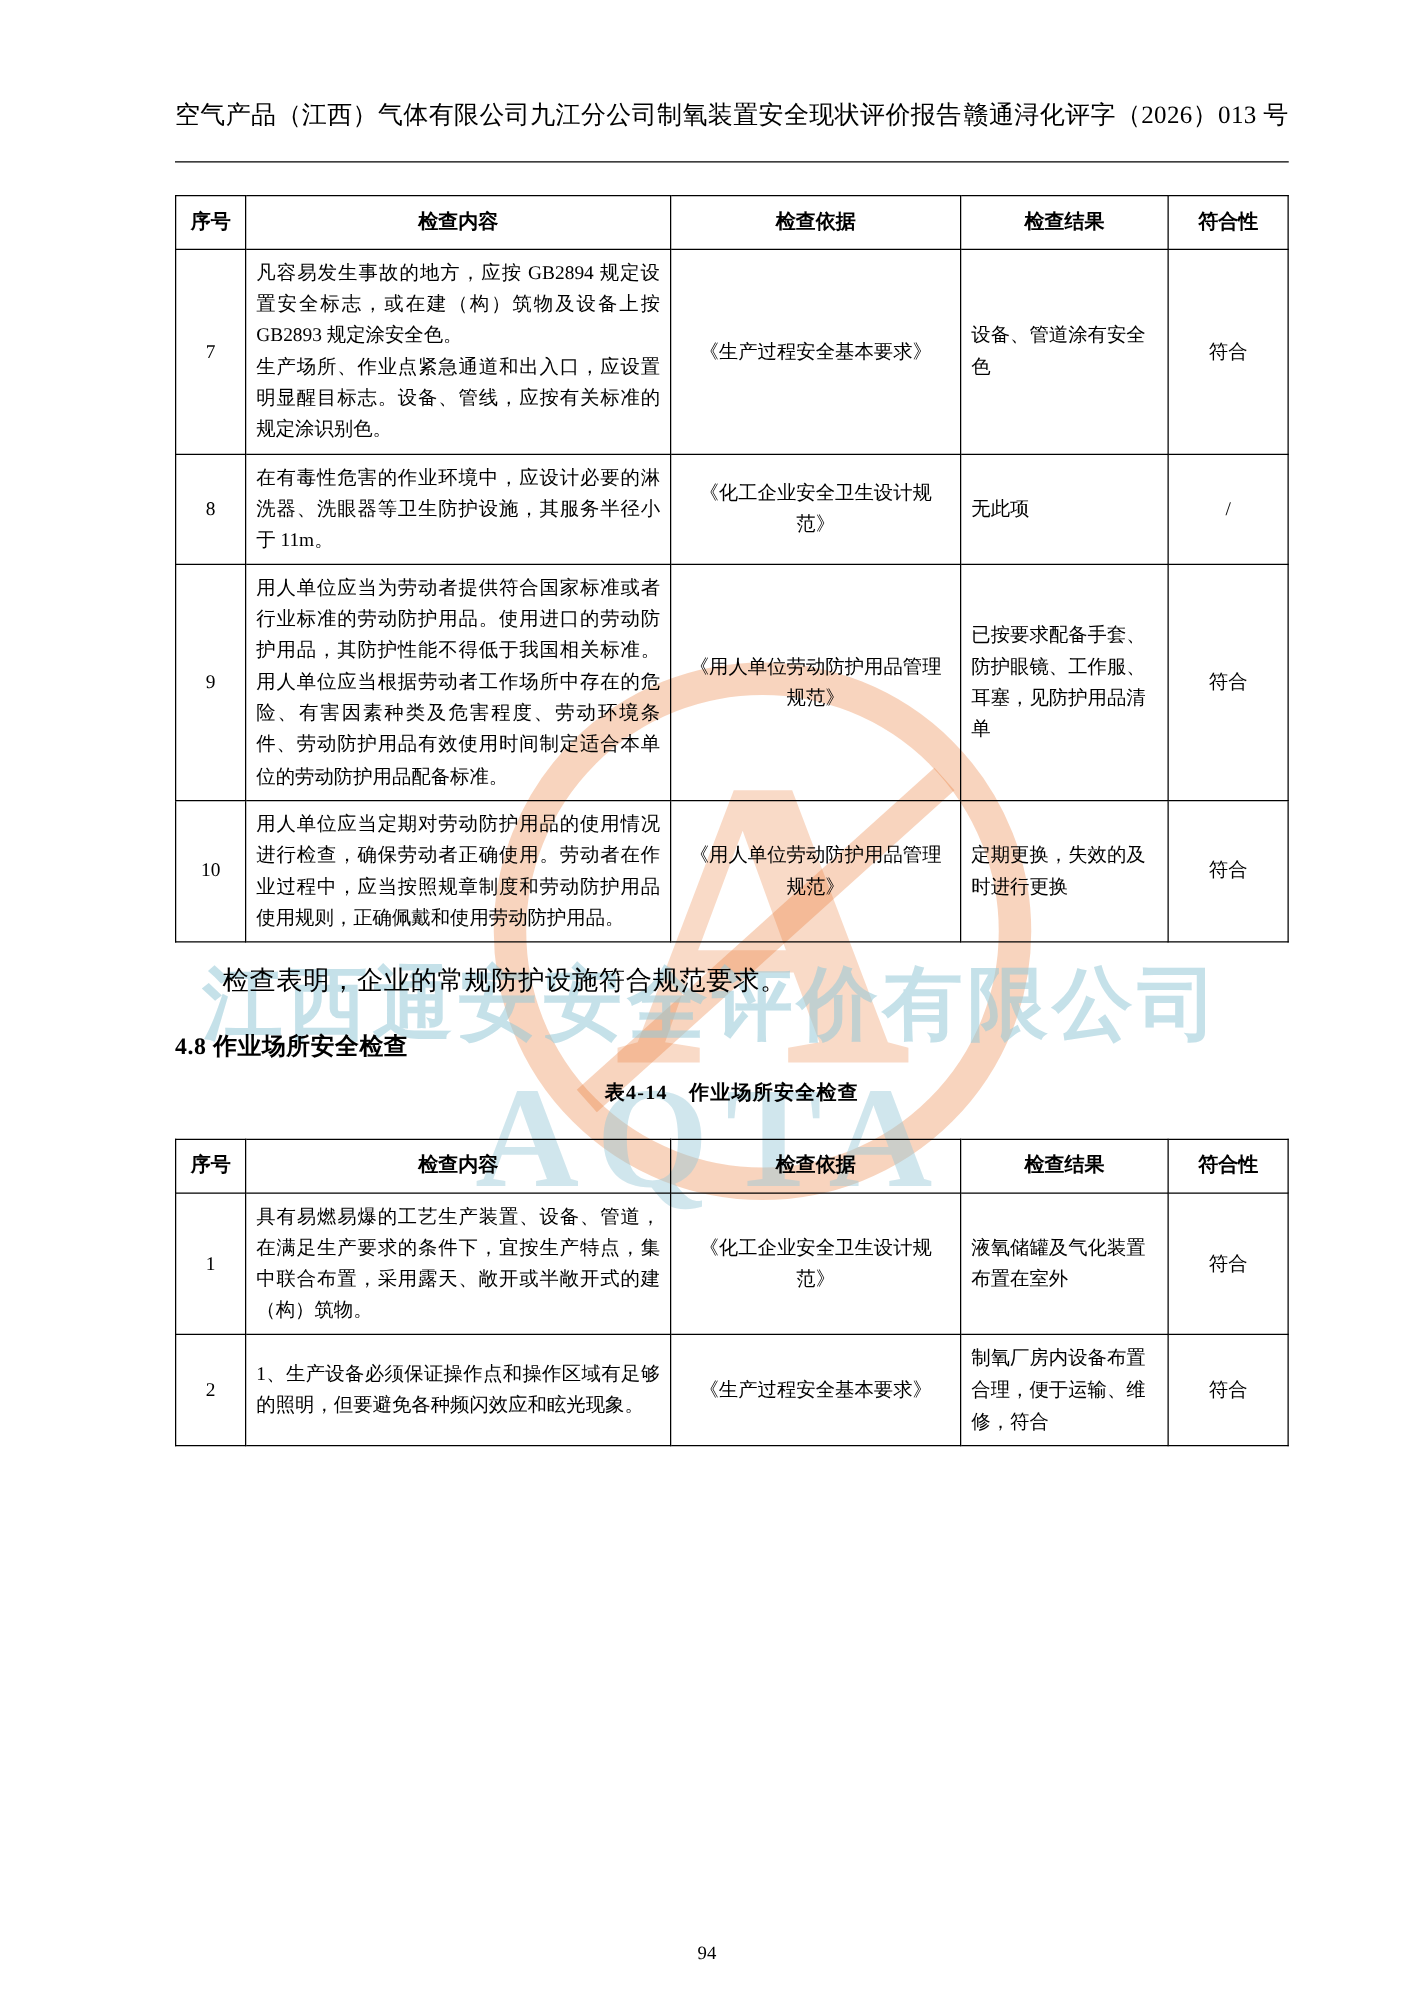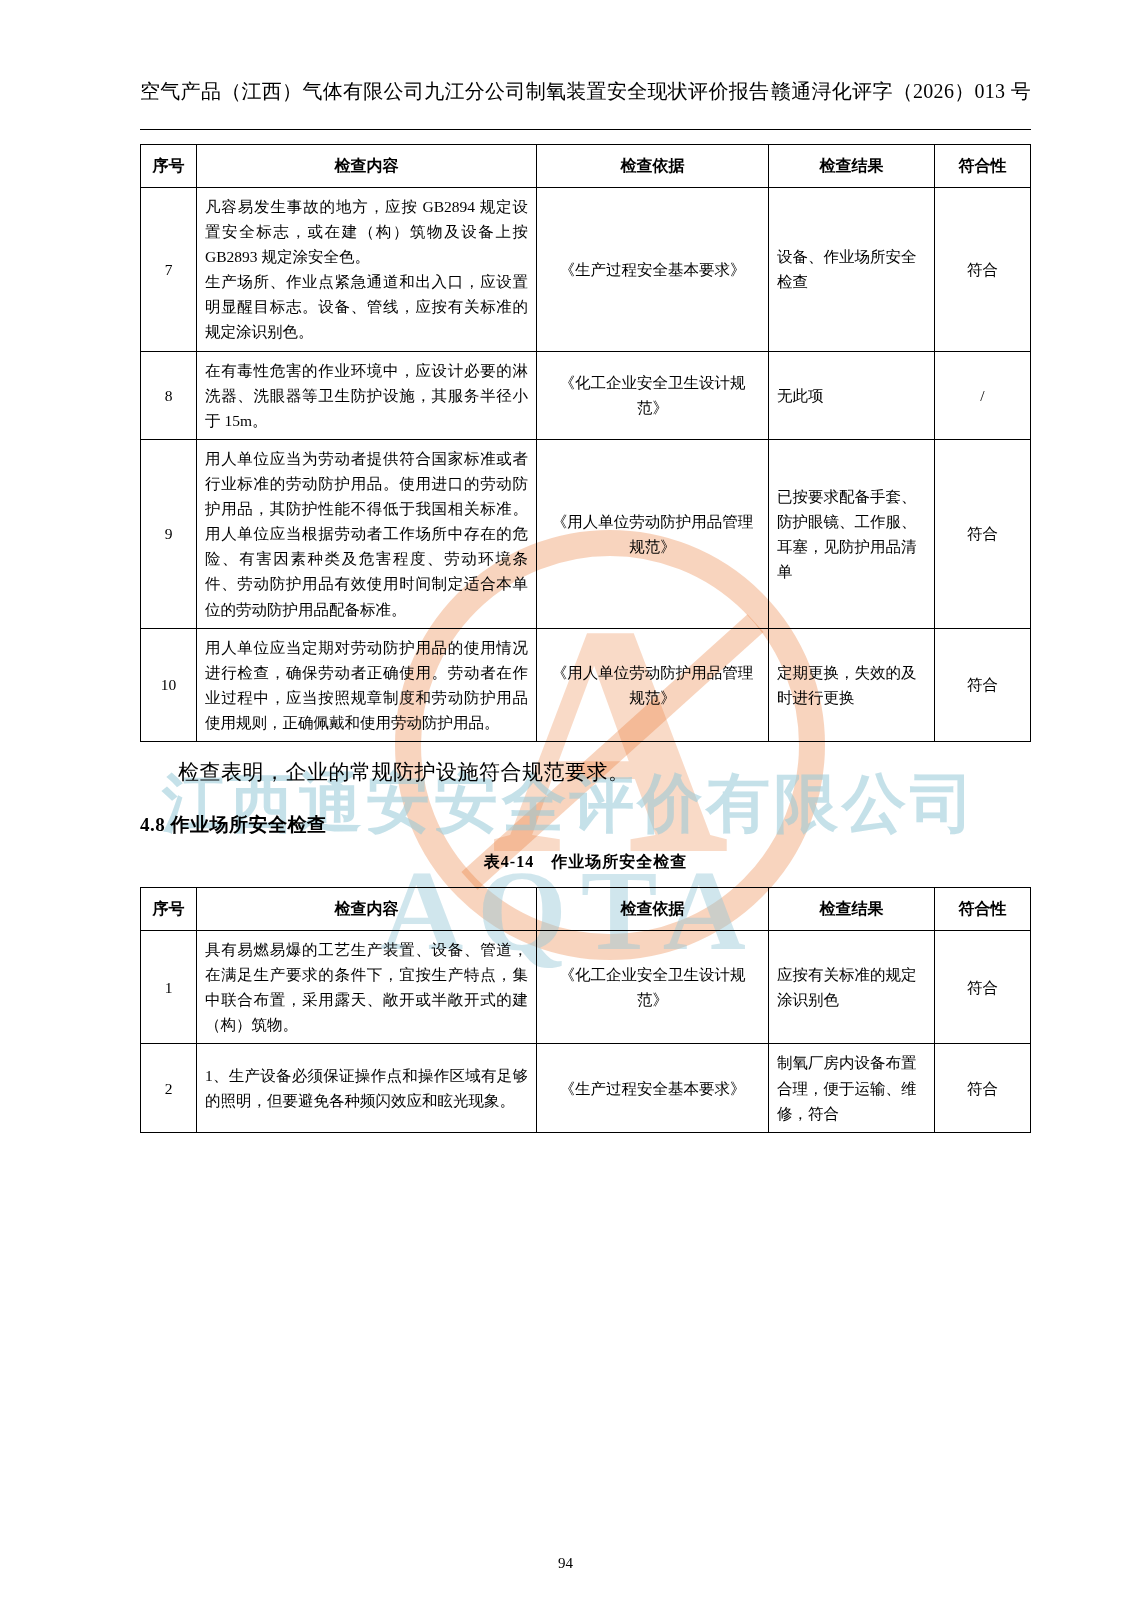--- a/index.html
+++ b/index.html
@@ -109,21 +109,21 @@
   .doc-header .left { white-space: nowrap; }
   .doc-header .right { white-space: nowrap; }
 
   .content { position: relative; z-index: 10; }
 
   
   table.chk {
     width: 100%;
     border-collapse: collapse;
     table-layout: fixed;
-    margin-top: 14px;
+    margin-top: 26px;
     background: transparent;
   }
   table.chk td, table.chk th {
     border: 1px solid #000;
     padding: 6px 8px;
     font-size: 15.5px;
     line-height: 1.62;
     vertical-align: middle;
     background: transparent;
   }
@@ -216,26 +216,26 @@
           <th>检查结果</th>
           <th>符合性</th>
         </tr>
       </thead>
       <tbody>
         <tr>
           <td class="c-no">7</td>
           <td class="c-content just" style="white-space:pre-line;">凡容易发生事故的地方，应按 GB2894 规定设置安全标志，或在建（构）筑物及设备上按 GB2893 规定涂安全色。
 生产场所、作业点紧急通道和出入口，应设置明显醒目标志。设备、管线，应按有关标准的规定涂识别色。</td>
           <td class="c-basis">《生产过程安全基本要求》</td>
-          <td class="c-result">设备、作业场所安全检查</td>
+          <td class="c-result">设备、管道涂有安全色</td>
           <td class="c-conform">符合</td>
         </tr>
         <tr>
           <td class="c-no">8</td>
-          <td class="c-content">在有毒性危害的作业环境中，应设计必要的淋洗器、洗眼器等卫生防护设施，其服务半径小于 15m。</td>
+          <td class="c-content">在有毒性危害的作业环境中，应设计必要的淋洗器、洗眼器等卫生防护设施，其服务半径小于 11m。</td>
           <td class="c-basis">《化工企业安全卫生设计规范》</td>
           <td class="c-result">无此项</td>
           <td class="c-conform">/</td>
         </tr>
         <tr>
           <td class="c-no">9</td>
           <td class="c-content">用人单位应当为劳动者提供符合国家标准或者行业标准的劳动防护用品。使用进口的劳动防护用品，其防护性能不得低于我国相关标准。用人单位应当根据劳动者工作场所中存在的危险、有害因素种类及危害程度、劳动环境条件、劳动防护用品有效使用时间制定适合本单位的劳动防护用品配备标准。</td>
           <td class="c-basis">《用人单位劳动防护用品管理规范》</td>
           <td class="c-result">已按要求配备手套、防护眼镜、工作服、耳塞，见防护用品清单</td>
           <td class="c-conform">符合</td>
@@ -271,21 +271,21 @@
           <th>检查依据</th>
           <th>检查结果</th>
           <th>符合性</th>
         </tr>
       </thead>
       <tbody>
         <tr>
           <td class="c-no">1</td>
           <td class="c-content">具有易燃易爆的工艺生产装置、设备、管道，在满足生产要求的条件下，宜按生产特点，集中联合布置，采用露天、敞开或半敞开式的建（构）筑物。</td>
           <td class="c-basis">《化工企业安全卫生设计规范》</td>
-          <td class="c-result">应按有关标准的规定涂识别色</td>
+          <td class="c-result">液氧储罐及气化装置布置在室外</td>
           <td class="c-conform">符合</td>
         </tr>
         <tr>
           <td class="c-no">2</td>
           <td class="c-content">1、生产设备必须保证操作点和操作区域有足够的照明，但要避免各种频闪效应和眩光现象。</td>
           <td class="c-basis">《生产过程安全基本要求》</td>
           <td class="c-result">制氧厂房内设备布置合理，便于运输、维修，符合</td>
           <td class="c-conform">符合</td>
         </tr>
       </tbody>

